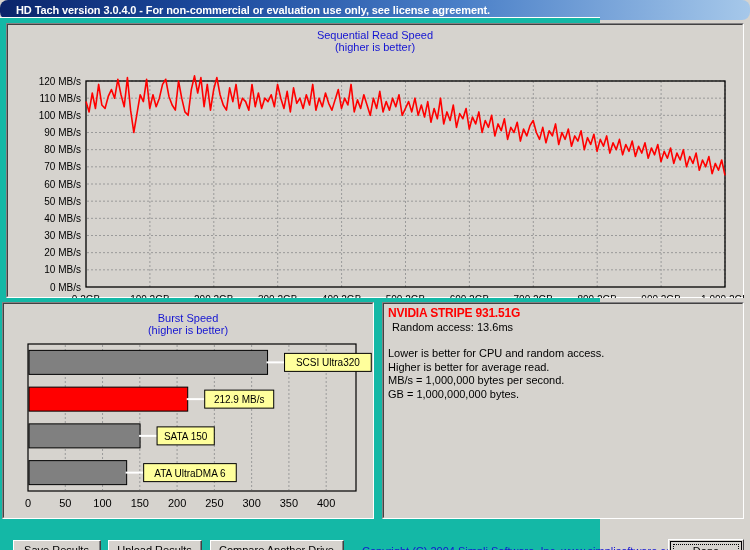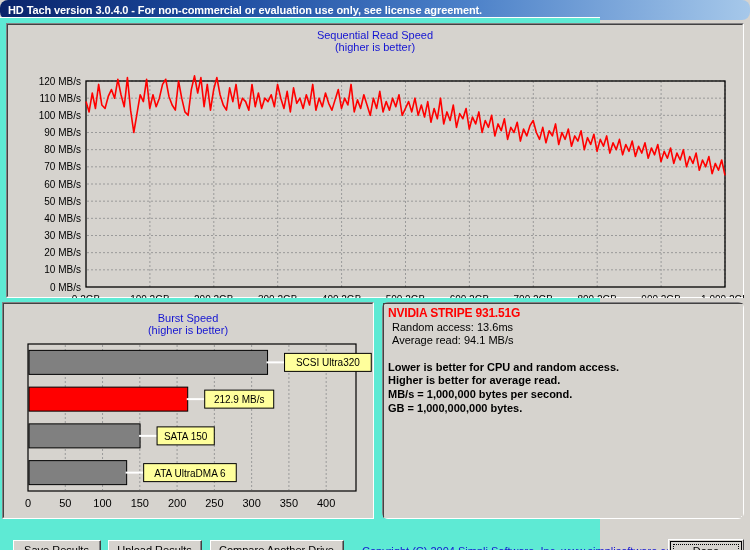--- a/index.html
+++ b/index.html
@@ -10,28 +10,28 @@
     font-size:11px;color:#000;
   }
   .app{position:relative;width:750px;height:550px;}
 
   
   .titlebar{
     position:absolute;left:0;top:0;width:750px;height:20px;
     background:linear-gradient(to right,#0a246a 0%,#1c4a9e 28%,#4b80c8 62%,#a6c8ea 100%);
     color:#fff;font-weight:bold;font-size:11px;
     display:flex;align-items:center;
-    padding-left:8px;box-sizing:border-box;
+    padding-left:16px;box-sizing:border-box;
     white-space:nowrap;letter-spacing:-0.1px;border-radius:8px;
   }
 
   
   .client{
     position:absolute;left:0;top:17px;width:600px;height:533px;
-    background:#5eead4;
+    background:#14b8a6;
     border-top:1px solid #fff;
     box-sizing:border-box;
   }
 
   
   .panel{
     position:absolute;
     background:#d6d3ce;
     border-top:1px solid #848284;
     border-left:1px solid #848284;
@@ -43,21 +43,21 @@
     position:absolute;inset:0;
     border-top:1px solid #424142;
     border-left:1px solid #424142;
     border-right:1px solid #d6d3ce;
     border-bottom:1px solid #d6d3ce;
     box-sizing:border-box;
   }
 
   .seq-panel{left:6px;top:5px;width:738px;height:275px;}
   .burst-panel{left:2px;top:284px;width:372px;height:217px;}
-  .info-panel{left:382px;top:284px;width:362px;height:217px;border-radius:6px;}
+  .info-panel{left:382px;top:284px;width:362px;height:217px;}
 
   
   .chart-title{
     position:absolute;width:100%;text-align:center;
     color:#1414d2;font-size:11px;line-height:12px;
   }
   .seq-svg{position:absolute;left:0;top:0;}
 
   .axislabel{font-family:"Liberation Sans",sans-serif;font-size:10px;fill:#000;}
   .gridline{stroke:#9a9a9a;stroke-width:1;stroke-dasharray:2 2;}
@@ -74,21 +74,21 @@
   .bticks{font-family:"Liberation Sans",sans-serif;font-size:11px;fill:#000;}
 
   
   .info-body{
     position:absolute;left:4px;top:3px;right:4px;bottom:3px;
     font-size:11px;line-height:13.6px;
   }
   .drivename{color:#ff0000;font-weight:bold;font-size:12px;letter-spacing:-0.2px;}
   .info-line{padding-left:4px;white-space:nowrap;}
   .info-gap{height:13px;}
-  .info-line2{white-space:nowrap;font-weight:bold;}
+  .info-line2{white-space:nowrap;}
 
   
   .btn{
     position:absolute;
     background:#d6d3ce;
     border-top:1px solid #fff;
     border-left:1px solid #fff;
     border-right:1px solid #424142;
     border-bottom:1px solid #424142;
     box-sizing:border-box;
@@ -237,21 +237,20 @@
             <text x="185.95454545454547" y="172.625" text-anchor="middle" class="callout-text">ATA UltraDMA 6</text>
           </svg>
       </div>
     </div>
 
     <div class="panel info-panel">
       <div class="panel-in">
         <div class="info-body">
           <div class="drivename">NVIDIA STRIPE 931.51G</div>
           <div class="info-line">Random access: 13.6ms</div>
-          <div class="info-line">Average read: 94.1 MB/s</div>
           <div class="info-gap"></div>
           <div class="info-line2">Lower is better for CPU and random access.</div>
           <div class="info-line2">Higher is better for average read.</div>
           <div class="info-line2">MB/s = 1,000,000 bytes per second.</div>
           <div class="info-line2">GB = 1,000,000,000 bytes.</div>
         </div>
       </div>
     </div>
 
     <div class="btn btn-save">

